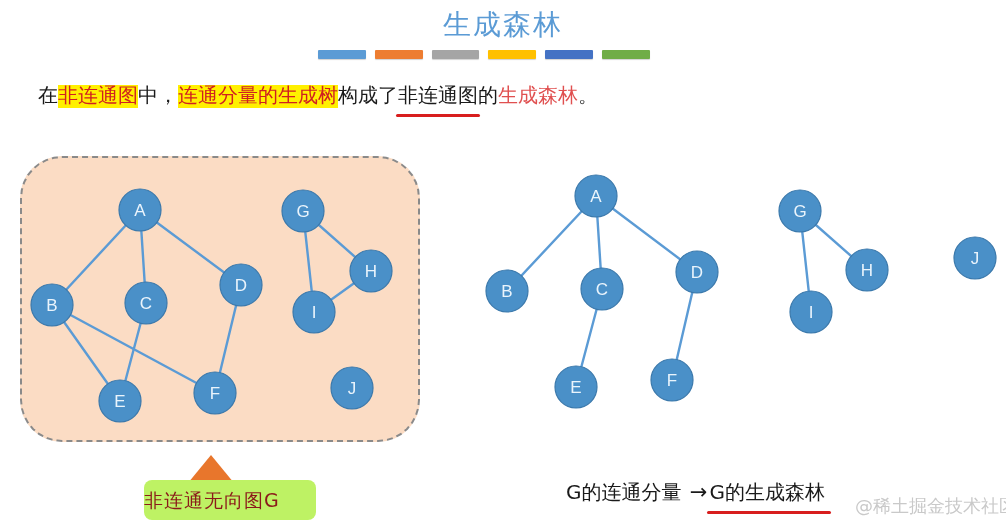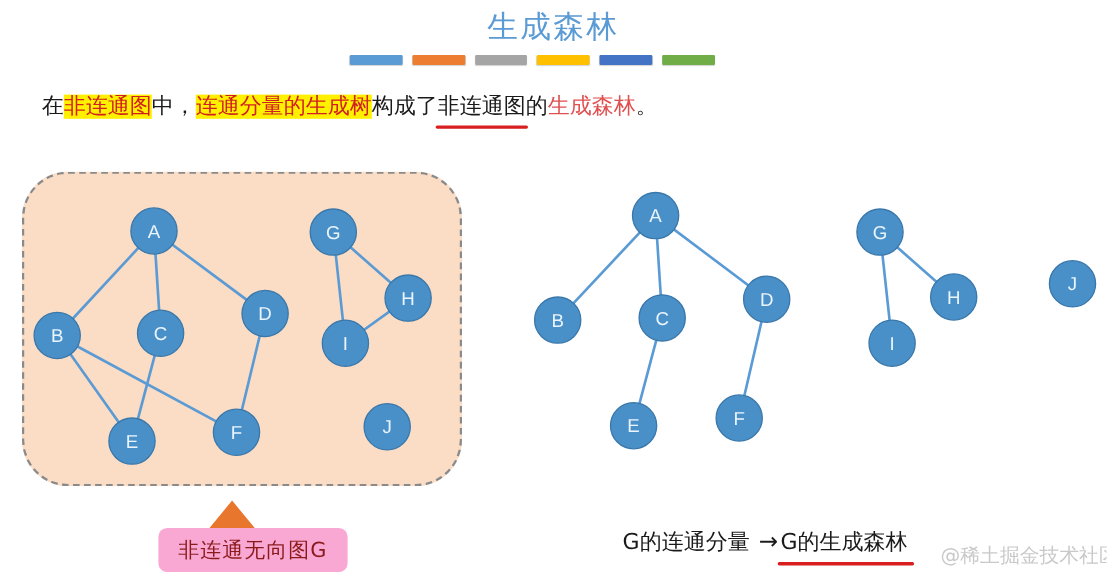--- a/index.html
+++ b/index.html
@@ -54,21 +54,21 @@
   }
 
   
   .sentence {
     position: absolute;
     left: 38px;
     top: 83px;
     font-size: 20px;
     line-height: 28px;
     white-space: nowrap;
-    font-family: Liberation Sans, sans-serif;
+    font-family: Liberation Mono, monospace;
     color: #1a1a1a;
   }
   .sentence .hl {
     background: #FFF000;
     color: #D02020;
   }
   .sentence .red {
     color: #E05050;
   }
   .sentence .uline {
@@ -108,26 +108,26 @@
     pointer-events: none;
   }
 
   
   .callout {
     position: absolute;
     left: 144px;
     top: 480px;
     width: 172px;
     height: 40px;
-    background: #f9a8d4;
+    background: #bef264;
     border-radius: 8px;
     color: #8B1A1A;
     font-size: 19px;
     line-height: 40px;
-    text-align: center;
+    text-align: left;
     font-family: "DejaVu Sans", "Liberation Sans", sans-serif;
     letter-spacing: 1px;
     box-sizing: border-box;
   }
   .callout-tail {
     position: absolute;
     left: 188px;
     top: 455px;
     width: 0;
     height: 0;

